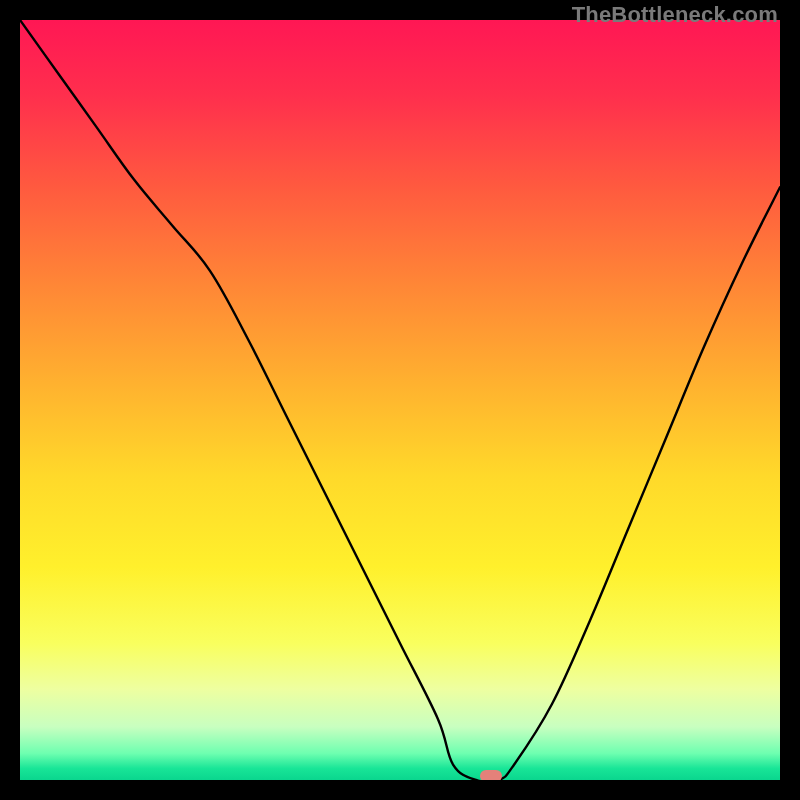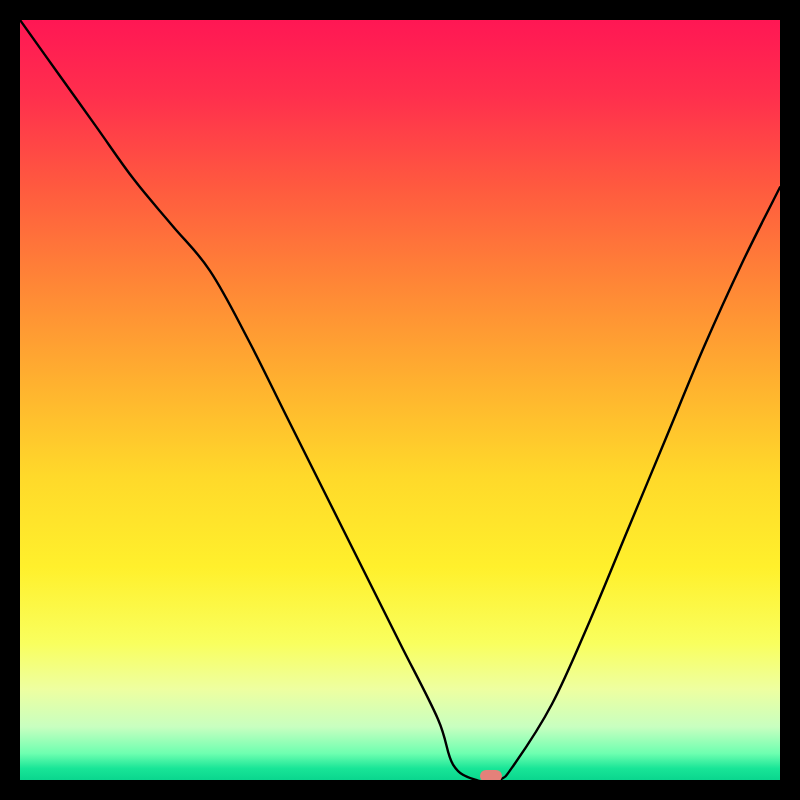--- a/index.html
+++ b/index.html
@@ -78,13 +78,14 @@
       <rect x="0" y="0" width="760" height="760" fill="url(#bg-grad)"></rect>
     </svg>
 
     <svg class="curve-svg" viewBox="0 0 760 760" preserveAspectRatio="none">
       <path id="curve-path" d="M 0 0 C 6.84 9.575999999999988, 24.32 34.04799999999994, 38 53.19999999999993 C 51.68 72.35199999999992, 62.32 87.24799999999996, 76 106.39999999999998 C 89.68 125.55199999999999, 100.32 141.816, 114 159.60000000000002 C 127.68 177.38400000000004, 138.32 188.78400000000005, 152 205.20000000000005 C 165.68 221.61600000000004, 176.32 230.27999999999994, 190 250.79999999999995 C 203.68 271.31999999999994, 214.32 293.208, 228 319.20000000000005 C 241.68 345.19200000000006, 252.32 367.84, 266 395.2 C 279.68 422.56, 290.32 443.84, 304 471.2 C 317.68 498.56, 328.32 519.84, 342 547.2 C 355.68 574.5600000000001, 366.32 595.84, 380 623.2 C 393.68 650.5600000000001, 408.42400000000004 677.312, 418.00000000000006 699.2 C 427.5760000000001 721.0880000000001, 426.36 733.856, 433.2 744.8 C 440.03999999999996 755.7439999999999, 447.792 757.264, 456 760 C 464.208 762.736, 471.96000000000004 762.736, 478.8 760 C 485.64 757.264, 484.424 758.4799999999999, 494 744.8 C 503.576 731.12, 518.32 709.992, 532 684 C 545.68 658.008, 556.32 631.864, 570 600.4 C 583.68 568.9359999999999, 594.32 542.0319999999999, 608 509.2 C 621.68 476.368, 632.32 450.832, 646 418 C 659.68 385.168, 670.32 358.264, 684 326.8 C 697.68 295.336, 708.32 271.92799999999994, 722 243.19999999999993 C 735.68 214.47199999999992, 753.16 180.87999999999994, 760 167.19999999999993" fill="none" stroke="#000000" stroke-width="2.4" stroke-linejoin="round" stroke-linecap="round"></path>
     </svg>
 
     <div class="marker" id="marker" style="left: 471.2px; top: 756.2px; background: rgb(228, 129, 122);"></div>
   </div>
 
+  <div class="watermark">TheBottleneck.com</div>
 </div>
 
 </body></html>

